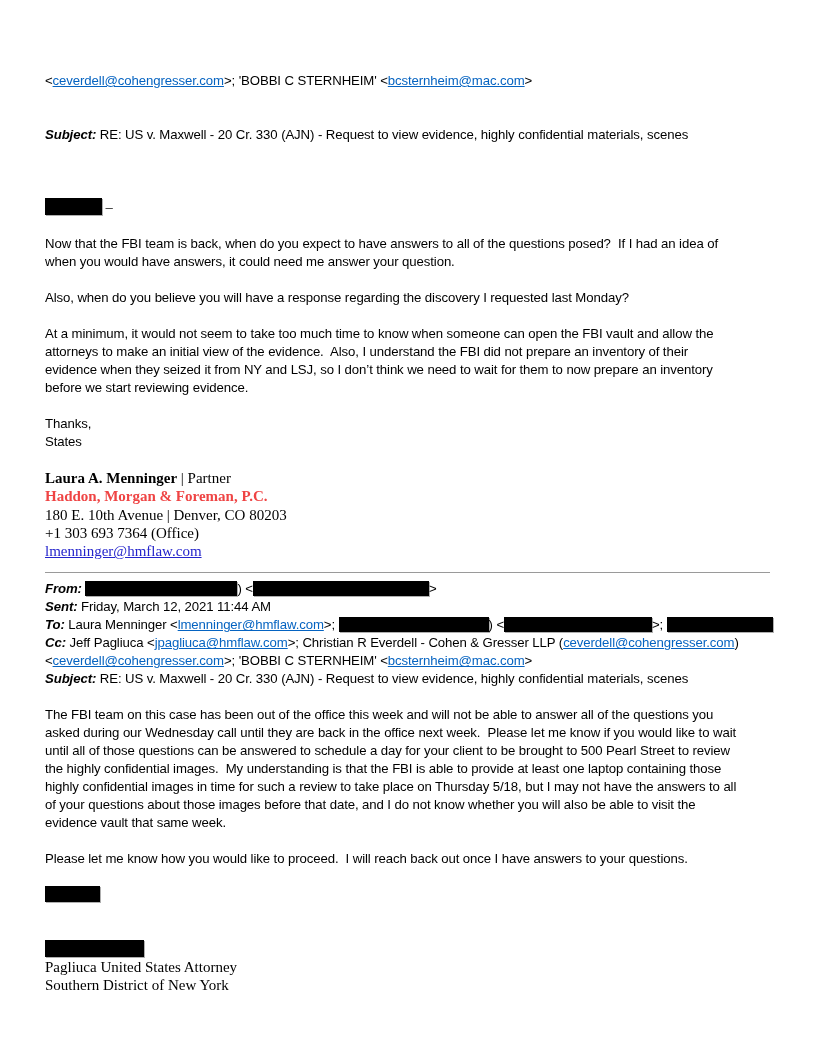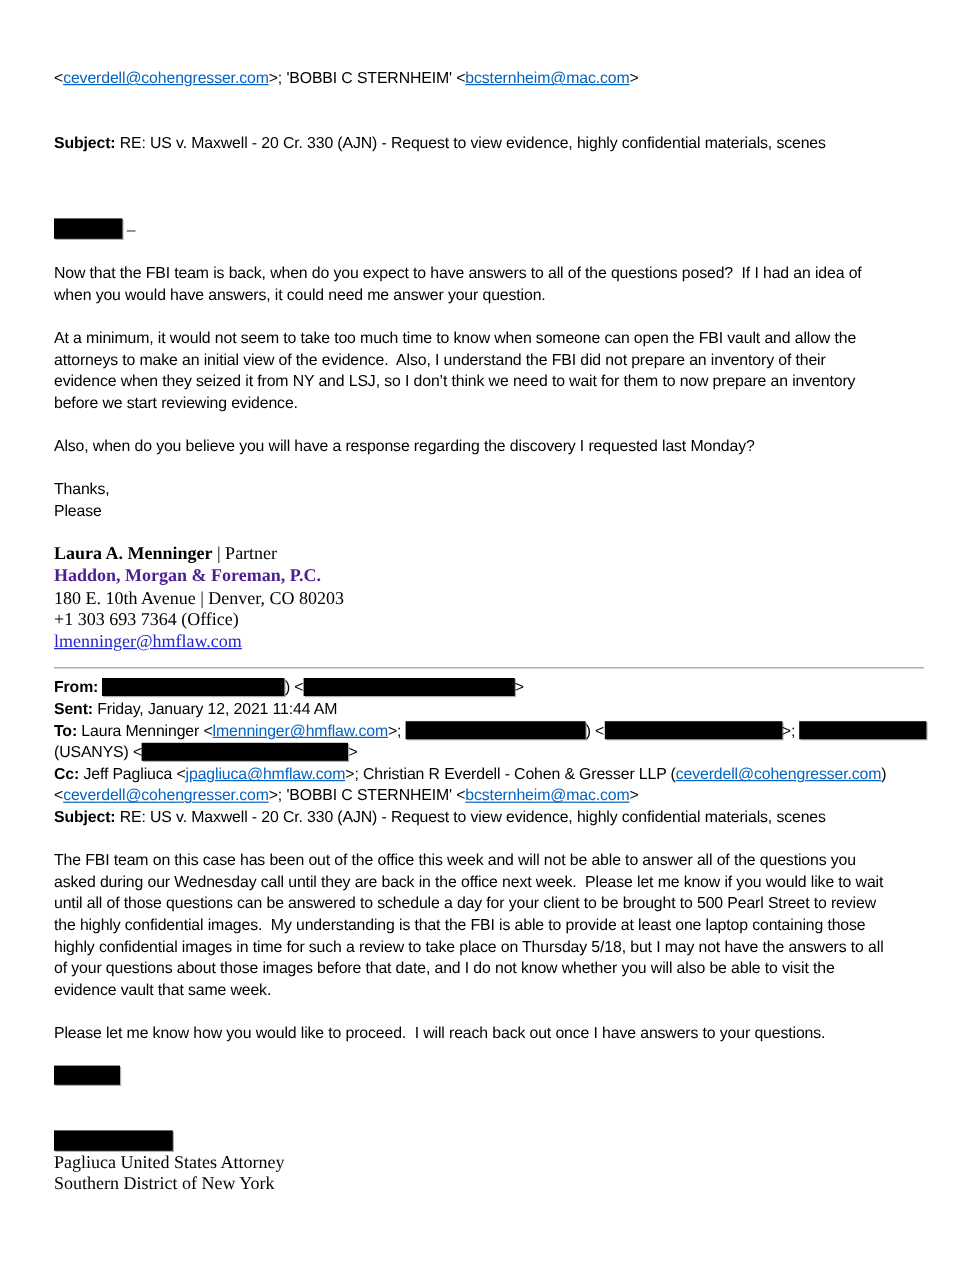--- a/index.html
+++ b/index.html
@@ -1,45 +1,45 @@
 <!DOCTYPE html>
 <html><head>
 <meta charset="utf-8">
 <style>
   html, body { margin: 0; padding: 0; background: #ffffff; }
   body { width: 816px; height: 1056px; overflow: hidden; }
   .page {
     box-sizing: border-box;
     width: 816px; height: 1056px;
-    padding: 20px 46px 16px 45px;
+    padding: 36px 46px 16px 45px;
     font-family: "Liberation Sans", sans-serif;
     font-size: 13.2px;
     letter-spacing: -0.1px;
     line-height: 18px;
     color: #000;
   }
   .line  { white-space: pre; }
   .para  { white-space: pre; margin: 0 0 18px 0; }
   .mb18  { margin-bottom: 18px; }
-  b.lbl  { font-weight: bold; }
+  b.lbl  { font-weight: bold; font-style: italic; }
   .link  { color: #0563C1; text-decoration: underline; cursor: pointer; }
   .link-serif { color: #2323CC; text-decoration: underline; cursor: pointer; }
   .redact {
     display: inline-block;
     background: #000;
     height: 15px;
     vertical-align: text-bottom;
     box-shadow: 1px 1px 0 rgba(110,110,110,0.55);
   }
   .serif-sig {
     font-family: "Liberation Serif", serif;
     font-size: 15px; line-height: 18.3px; letter-spacing: 0;
     margin: 0;
   }
-  .firm { color: #4c1d95; font-weight: bold; }
+  .firm { color: #ef4444; font-weight: bold; }
   .name-bold { font-weight: bold; }
   hr.sep {
     border: none; border-top: 1px solid #9a9a9a;
     margin: 12px 0 7px 0;
   }
   .ausa {
     font-family: "Liberation Serif", serif;
     font-size: 15px; line-height: 17.5px; letter-spacing: 0;
   }
   .dash { color: #333; }
@@ -51,43 +51,42 @@
 
   <div class="line mb18">
     <div class="line"><span>&lt;</span><a class="link">ceverdell@cohengresser.com</a><span>&gt;; 'BOBBI C STERNHEIM' &lt;</span><a class="link">bcsternheim@mac.com</a><span>&gt;</span></div>
     <div class="line"><b class="lbl">Subject: </b><span>RE: US v. Maxwell - 20 Cr. 330 (AJN) - Request to view evidence, highly confidential materials, scenes</span></div>
   </div>
 
   <div class="line mb18"><span class="redact" style="width:57px;height:17px;"></span><span class="dash"> –</span></div>
 
   <div class="para">Now that the FBI team is back, when do you expect to have answers to all of the questions posed?  If I had an idea of
 when you would have answers, it could need me answer your question.</div>
+  <div class="para">Also, when do you believe you will have a response regarding the discovery I requested last Monday?</div>
   <div class="para">At a minimum, it would not seem to take too much time to know when someone can open the FBI vault and allow the
 attorneys to make an initial view of the evidence.  Also, I understand the FBI did not prepare an inventory of their
 evidence when they seized it from NY and LSJ, so I don’t think we need to wait for them to now prepare an inventory
 before we start reviewing evidence.</div>
-  <div class="para">Also, when do you believe you will have a response regarding the discovery I requested last Monday?</div>
   <div class="para">Thanks,
-Please</div>
+States</div>
 
   <div class="serif-sig">
     <div class="line"><span class="name-bold">Laura A. Menninger</span><span> | Partner</span></div>
     <div class="line firm">Haddon, Morgan &amp; Foreman, P.C.</div>
     <div class="line">180 E. 10th Avenue | Denver, CO 80203</div>
     <div class="line">+1 303 693 7364 (Office)</div>
     <div class="line"><a class="link-serif">lmenninger@hmflaw.com</a></div>
   </div>
 
   <hr class="sep">
 
   <div class="mb18">
     <div class="line"><b class="lbl">From: </b><span class="redact" style="width:152px;"></span><span>) &lt;</span><span class="redact" style="width:176px;"></span><span>&gt;</span></div>
-    <div class="line"><b class="lbl">Sent: </b><span>Friday, January 12, 2021 11:44 AM</span></div>
+    <div class="line"><b class="lbl">Sent: </b><span>Friday, March 12, 2021 11:44 AM</span></div>
     <div class="line"><b class="lbl">To: </b><span>Laura Menninger &lt;</span><a class="link">lmenninger@hmflaw.com</a><span>&gt;; </span><span class="redact" style="width:150px;"></span><span>) &lt;</span><span class="redact" style="width:148px;"></span><span>&gt;; </span><span class="redact" style="width:106px;"></span></div>
-    <div class="line"><span>(USANYS) &lt;</span><span class="redact" style="width:172px;"></span><span>&gt;</span></div>
     <div class="line"><b class="lbl">Cc: </b><span>Jeff Pagliuca &lt;</span><a class="link">jpagliuca@hmflaw.com</a><span>&gt;; Christian R Everdell - Cohen &amp; Gresser LLP (</span><a class="link">ceverdell@cohengresser.com</a><span>)</span></div>
     <div class="line"><span>&lt;</span><a class="link">ceverdell@cohengresser.com</a><span>&gt;; 'BOBBI C STERNHEIM' &lt;</span><a class="link">bcsternheim@mac.com</a><span>&gt;</span></div>
     <div class="line"><b class="lbl">Subject: </b><span>RE: US v. Maxwell - 20 Cr. 330 (AJN) - Request to view evidence, highly confidential materials, scenes</span></div>
   </div>
 
   <div class="para">The FBI team on this case has been out of the office this week and will not be able to answer all of the questions you
 asked during our Wednesday call until they are back in the office next week.  Please let me know if you would like to wait
 until all of those questions can be answered to schedule a day for your client to be brought to 500 Pearl Street to review
 the highly confidential images.  My understanding is that the FBI is able to provide at least one laptop containing those
 highly confidential images in time for such a review to take place on Thursday 5/18, but I may not have the answers to all

